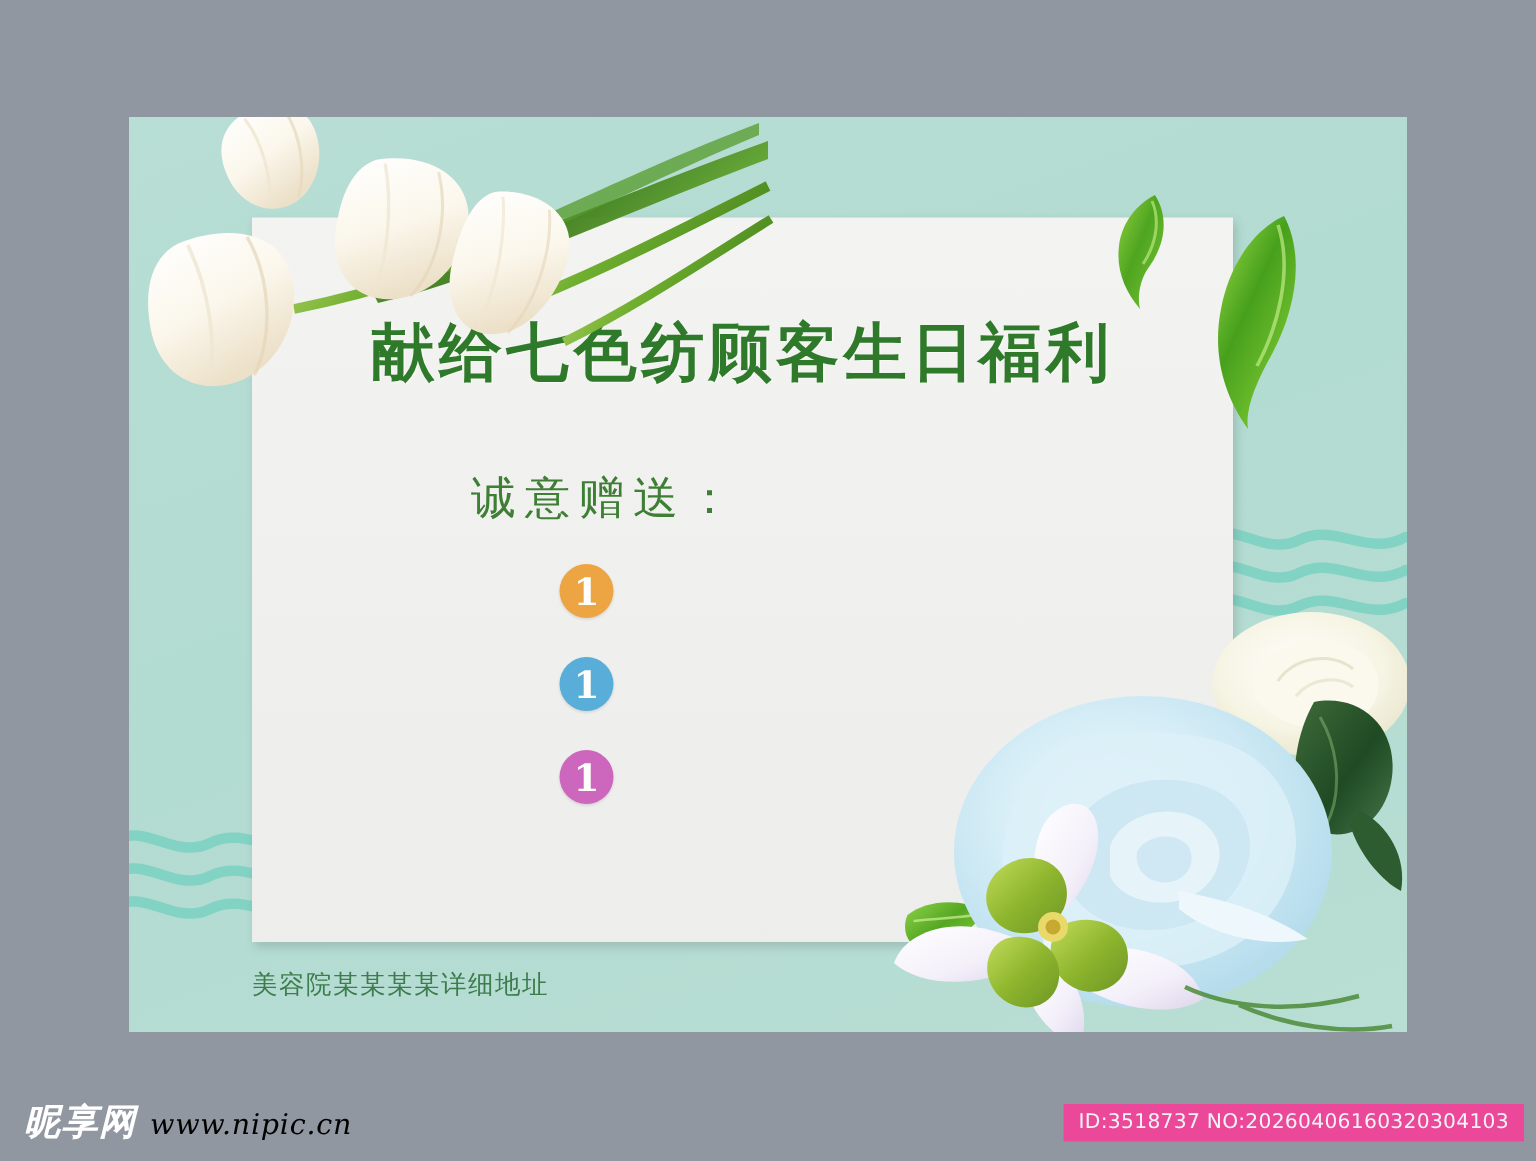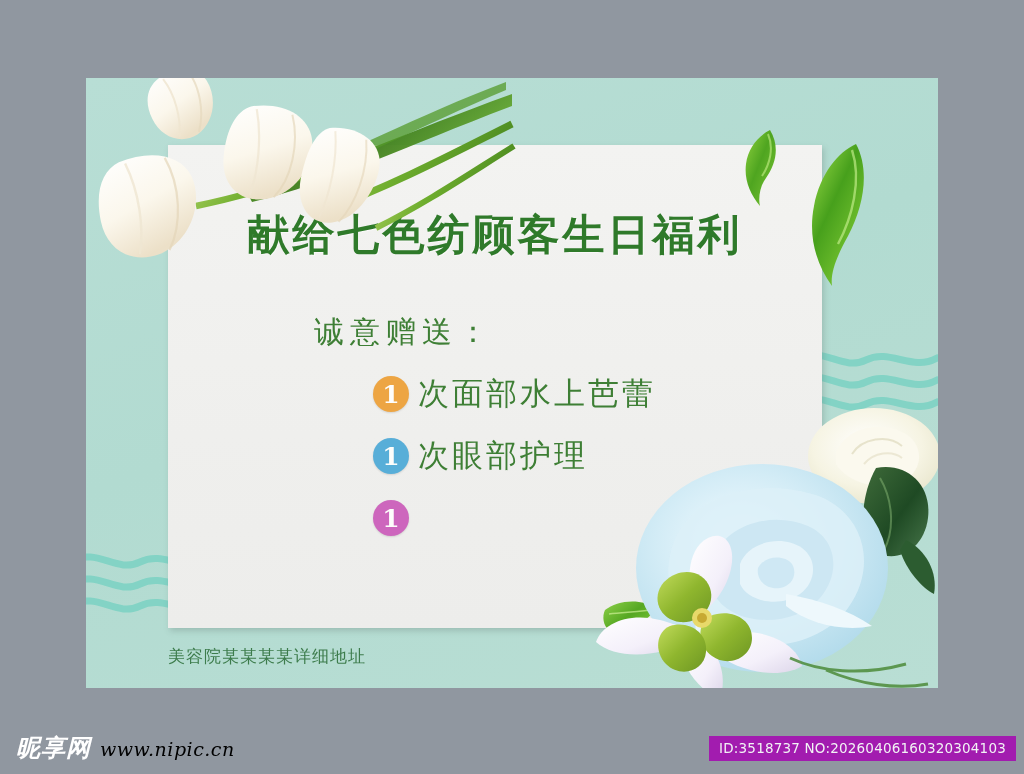--- a/index.html
+++ b/index.html
@@ -143,21 +143,21 @@
   #brand-url {
     margin-left: 9px;
     color: #000000;
     font-family: "DejaVu Serif", "Liberation Serif", serif;
     font-style: italic;
     font-size: 19px;
     letter-spacing: .5px;
   }
   #id-chip {
     position: absolute; right: 8px; top: 16px;
-    background: #a21caf;
+    background: #ec4899;
     color: #f2f3f5;
     font-family: "DejaVu Sans", "Liberation Sans", sans-serif;
     font-size: 13.5px;
     padding: 4px 10px 5px 10px;
     letter-spacing: .2px;
     white-space: nowrap;
   }
 </style>
 </head>
 <body>
@@ -188,25 +188,23 @@
 
     <div id="card">
 
       <div id="intro">诚意赠送：</div>
 
       <div id="title">献给七色纺顾客生日福利</div>
 
       <ul id="gift-list">
         <li class="gift-item">
           <span class="gift-badge" style="background: rgb(237, 165, 67);">1</span>
-          <span class="gift-text">次面部水上芭蕾</span>
         </li>
         <li class="gift-item">
           <span class="gift-badge" style="background: rgb(88, 174, 216);">1</span>
-          <span class="gift-text">次眼部护理</span>
         </li>
         <li class="gift-item">
           <span class="gift-badge" style="background: rgb(205, 102, 189);">1</span>
         </li>
       </ul>
     </div>
 
     <div class="leaf" id="leaf-a">
       <svg width="52" height="80" viewBox="0 0 52 80" aria-hidden="true">
         <defs>

